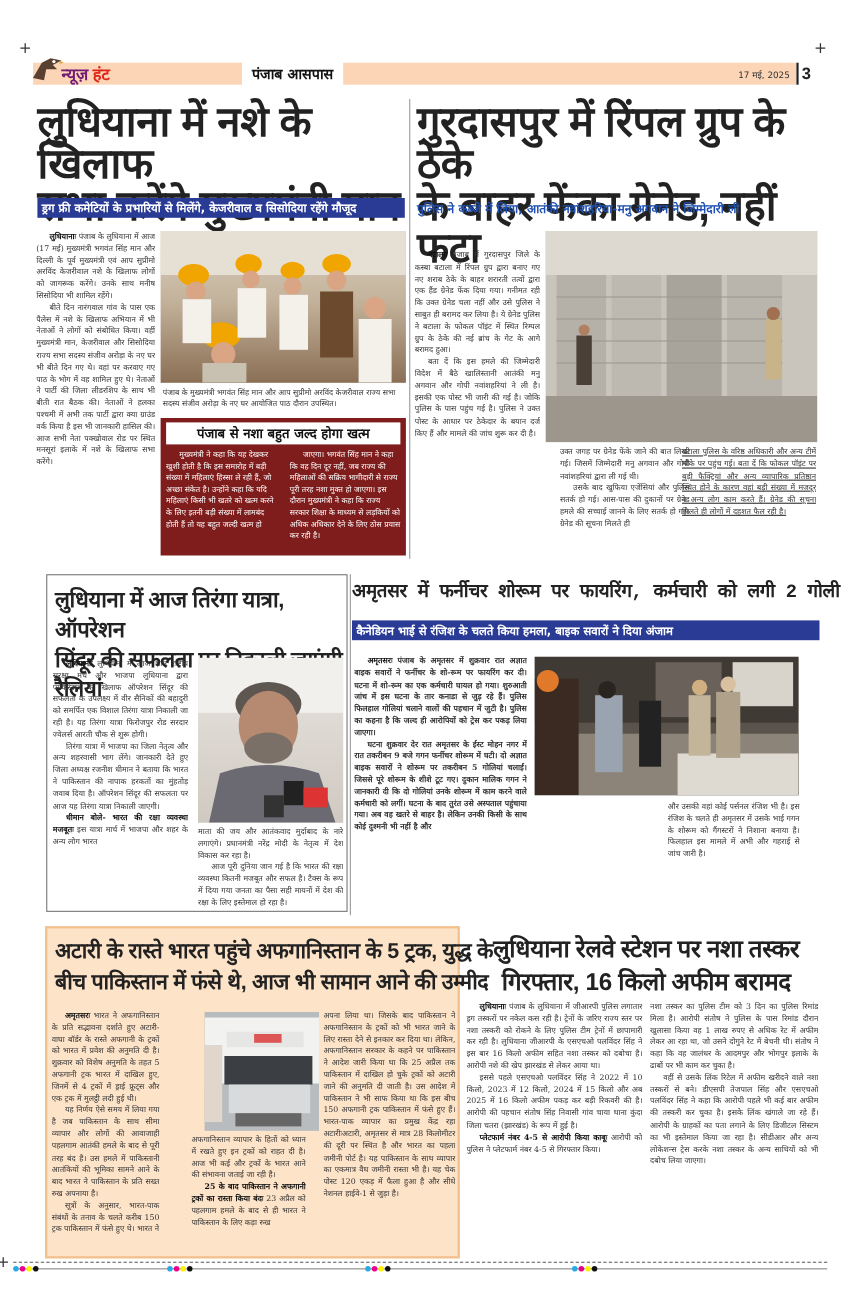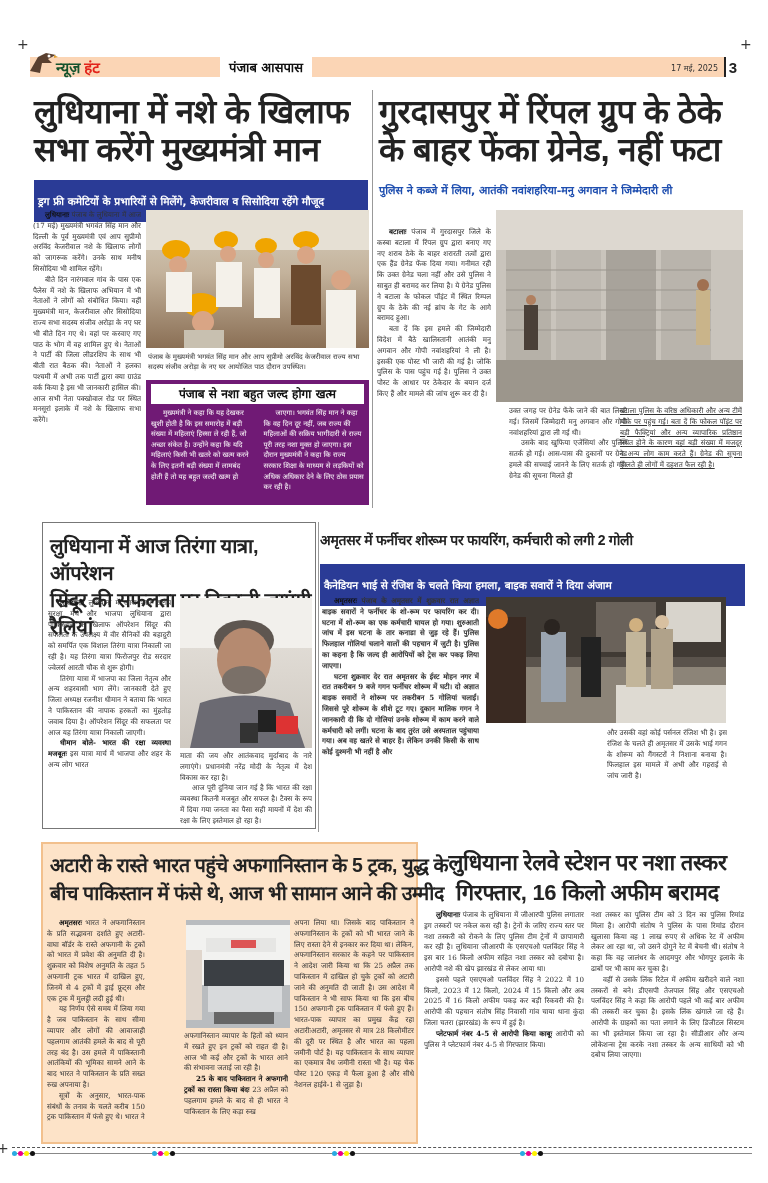--- a/index.html
+++ b/index.html
@@ -5,45 +5,45 @@
   * { box-sizing: border-box; margin: 0; padding: 0; }
   html, body { width: 768px; height: 1183px; background: #ffffff; overflow: hidden; }
   body { position: relative; font-family: "DejaVu Serif", serif; color: #222; }
 
   .reg { position: absolute; font: 14px "DejaVu Sans", sans-serif; color: #333; }
 
   
   .masthead { position: absolute; left: 30px; top: 57px; width: 710px; height: 20px; display: flex; align-items: stretch; }
   .mh-left { flex: 0 0 190px; background: #fbd5b5; display: flex; align-items: center; padding-left: 26px; position: relative; }
   .mh-logo-bird { position: absolute; left: -2px; top: -8px; width: 30px; height: 28px; }
-  .mh-brand-1 { font: bold 15px "DejaVu Sans", sans-serif; color: #14532d; }
+  .mh-brand-1 { font: bold 15px "DejaVu Sans", sans-serif; color: #701a75; }
   .mh-brand-2 { font: bold 15px "DejaVu Sans", sans-serif; color: #e2231a; margin-left: 4px; }
   .mh-section { flex: 0 0 92px; background: #fff; display: flex; align-items: center; justify-content: center; font: bold 13px "DejaVu Sans", sans-serif; color: #111; }
   .mh-right { flex: 1; background: #fbd5b5; display: flex; align-items: center; justify-content: flex-end; padding-right: 6px; font: 8px "DejaVu Sans", sans-serif; color: #333; }
   .mh-page { flex: 0 0 16px; border-left: 2px solid #222; background: #fff; display: flex; align-items: center; justify-content: center; font: bold 15px "Liberation Sans", sans-serif; }
 
   
   .hl { position: absolute; font-family: "Liberation Sans", sans-serif; font-weight: bold; color: #222; letter-spacing: -0.3px; }
-  .hl-big { font-size: 33px; line-height: 38px; }
+  .hl-big { font-size: 38px; line-height: 38px; }
   .hl-mid { font-size: 24px; line-height: 30px; }
 
-  .strap-blue { position: absolute; background: #2a3b96; color: #fff; font: bold 10.5px "DejaVu Sans", sans-serif; padding: 14px 4px; white-space: nowrap; overflow: hidden; }
+  .strap-blue { position: absolute; background: #2a3b96; color: #fff; font: bold 10.5px "DejaVu Sans", sans-serif; padding: 2px 4px; white-space: nowrap; overflow: hidden; }
   .strap-text-blue { position: absolute; color: #1f4fb0; font: bold 11px "DejaVu Sans", sans-serif; white-space: nowrap; }
 
   
   .col { position: absolute; font-family: "DejaVu Serif", serif; font-size: 7.1px; line-height: 10.8px; text-align: justify; color: #333; overflow: hidden; }
   .col p { text-indent: 12px; }
   .col b { color: #111; }
 
   
   .photo { position: absolute; overflow: hidden; }
   .caption { position: absolute; font: 7px "DejaVu Sans", sans-serif; line-height: 10px; color: #333; }
 
   
-  .bluebox { position: absolute; background: #701a75; padding: 4px 5px; }
+  .bluebox { position: absolute; background: #7f1d1d; padding: 4px 5px; }
   .bluebox-title { background: #fff; color: #111; font: bold 12px "DejaVu Sans", sans-serif; text-align: center; height: 20px; line-height: 20px; margin-bottom: 4px; }
   .bluebox-cols { display: flex; gap: 12px; color: #fff; font: 7px "DejaVu Sans", sans-serif; line-height: 10.6px; }
   .bluebox-cols p { flex: 1; text-indent: 12px; }
 
   
   .bordered { position: absolute; border: 1px solid #777; }
   .peach-box { position: absolute; background: #fde3c8; border: 2px solid #f2c08d; }
 
   .vrule { position: absolute; width: 1px; background: #999; }
   .dashline { position: absolute; border-top: 1px dashed #555; }
@@ -186,21 +186,21 @@
     <rect x="78" y="112" width="18" height="22" fill="#222"></rect>
     <rect x="96" y="118" width="22" height="18" fill="#d33"></rect>
     <rect x="60" y="125" width="18" height="20" fill="#333"></rect>
   </svg>
 </div>
 <div class="col" style="left:180px; top:751px; width:132px; height:75px;">
   <p style="text-indent:0">माता की जय और आतंकवाद मुर्दाबाद के नारे लगाएंगे। प्रधानमंत्री नरेंद्र मोदी के नेतृत्व में देश विकास कर रहा है।</p>
   <p>आज पूरी दुनिया जान गई है कि भारत की रक्षा व्यवस्था कितनी मजबूत और सफल है। टैक्स के रूप में दिया गया जनता का पैसा सही मायनों में देश की रक्षा के लिए इस्तेमाल हो रहा है।</p>
 </div>
 
-<div class="hl" style="left:320px; top:527px; width:430px; font-size:14px; line-height:26px; white-space:nowrap;">अमृतसर में फर्नीचर शोरूम पर फायरिंग, कर्मचारी को लगी 2 गोली</div>
+<div class="hl" style="left:320px; top:527px; width:430px; font-size:17px; line-height:26px; white-space:nowrap;font-family:Liberation Mono, monospace;">अमृतसर में फर्नीचर शोरूम पर फायरिंग, कर्मचारी को लगी 2 गोली</div>
 <div class="strap-blue" style="left:320px; top:564px; width:425px; font-size:10.5px;">कैनेडियन भाई से रंजिश के चलते किया हमला, बाइक सवारों ने दिया अंजाम</div>
 
 <div class="col" style="left:322px; top:596px; width:157px; height:240px;font-weight:bold;">
   <p><b>अमृतसरः</b> <span>पंजाब के अमृतसर में शुक्रवार रात अज्ञात बाइक सवारों ने फर्नीचर के शो-रूम पर फायरिंग कर दी। घटना में शो-रूम का एक कर्मचारी घायल हो गया। शुरुआती जांच में इस घटना के तार कनाडा से जुड़ रहे हैं। पुलिस फिलहाल गोलियां चलाने वालों की पहचान में जुटी है। पुलिस का कहना है कि जल्द ही आरोपियों को ट्रेस कर पकड़ लिया जाएगा।</span></p>
   <p>घटना शुक्रवार देर रात अमृतसर के ईस्ट मोहन नगर में रात तकरीबन 9 बजे गगन फर्नीचर शोरूम में घटी। दो अज्ञात बाइक सवारों ने शोरूम पर तकरीबन 5 गोलियां चलाईं। जिससे पूरे शोरूम के शीशे टूट गए। दुकान मालिक गगन ने जानकारी दी कि दो गोलियां उनके शोरूम में काम करने वाले कर्मचारी को लगीं। घटना के बाद तुरंत उसे अस्पताल पहुंचाया गया। अब वह खतरे से बाहर है। लेकिन उनकी किसी के साथ कोई दुश्मनी भी नहीं है और</p>
 </div>
 
 <div class="photo" style="left:486px; top:597px; width:240px; height:126px; background:#5a534c;">
   <svg width="240" height="126" viewBox="0 0 240 126">
     <rect x="0" y="0" width="240" height="60" fill="#403a34"></rect>
@@ -246,21 +246,21 @@
     <rect x="0" y="5" width="104" height="60" fill="#f2f2f0"></rect>
     <rect x="20" y="18" width="70" height="14" fill="#e6e6e4"></rect>
     <rect x="45" y="20" width="25" height="8" fill="#d55"></rect>
     <rect x="18" y="40" width="80" height="26" fill="#3b3f44"></rect>
     <rect x="22" y="66" width="74" height="26" fill="#d8dadc"></rect>
     <rect x="28" y="92" width="60" height="12" fill="#666"></rect>
     <rect x="0" y="30" width="16" height="70" fill="#e0d6cc"></rect>
   </svg>
 </div>
 
-<div class="col" style="left:184px; top:1031px; width:104px; height:108px;">
+<div class="col" style="left:174px; top:1031px; width:104px; height:108px;">
   <p style="text-indent:0">अफगानिस्तान व्यापार के हितों को ध्यान में रखते हुए इन ट्रकों को राहत दी है। आज भी कई और ट्रकों के भारत आने की संभावना जताई जा रही है।</p>
   <p><b>25 के बाद पाकिस्तान ने अफगानी ट्रकों का रास्ता किया बंदः</b> <span>23 अप्रैल को पहलगाम हमले के बाद से ही भारत ने पाकिस्तान के लिए कड़ा रुख</span></p>
 </div>
 <div class="col" style="left:294px; top:918px; width:120px; height:222px;">
   <p style="text-indent:0">अपना लिया था। जिसके बाद पाकिस्तान ने अफगानिस्तान के ट्रकों को भी भारत जाने के लिए रास्ता देने से इनकार कर दिया था। लेकिन, अफगानिस्तान सरकार के कहने पर पाकिस्तान ने आदेश जारी किया था कि 25 अप्रैल तक पाकिस्तान में दाखिल हो चुके ट्रकों को अटारी जाने की अनुमति दी जाती है। उस आदेश में पाकिस्तान ने भी साफ किया था कि इस बीच 150 अफगानी ट्रक पाकिस्तान में फंसे हुए हैं। भारत-पाक व्यापार का प्रमुख केंद्र रहा अटारीःअटारी, अमृतसर से मात्र 28 किलोमीटर की दूरी पर स्थित है और भारत का पहला जमीनी पोर्ट है। यह पाकिस्तान के साथ व्यापार का एकमात्र वैध जमीनी रास्ता भी है। यह चेक पोस्ट 120 एकड़ में फैला हुआ है और सीधे नेशनल हाईवे-1 से जुड़ा है।</p>
 </div>
 
 <div class="hl hl-mid" style="left:430px; top:848px; width:315px; text-align:center; font-size:22px; line-height:30px;">
   <div>लुधियाना रेलवे स्टेशन पर नशा तस्कर</div>
   <div>गिरफ्तार, 16 किलो अफीम बरामद</div>

